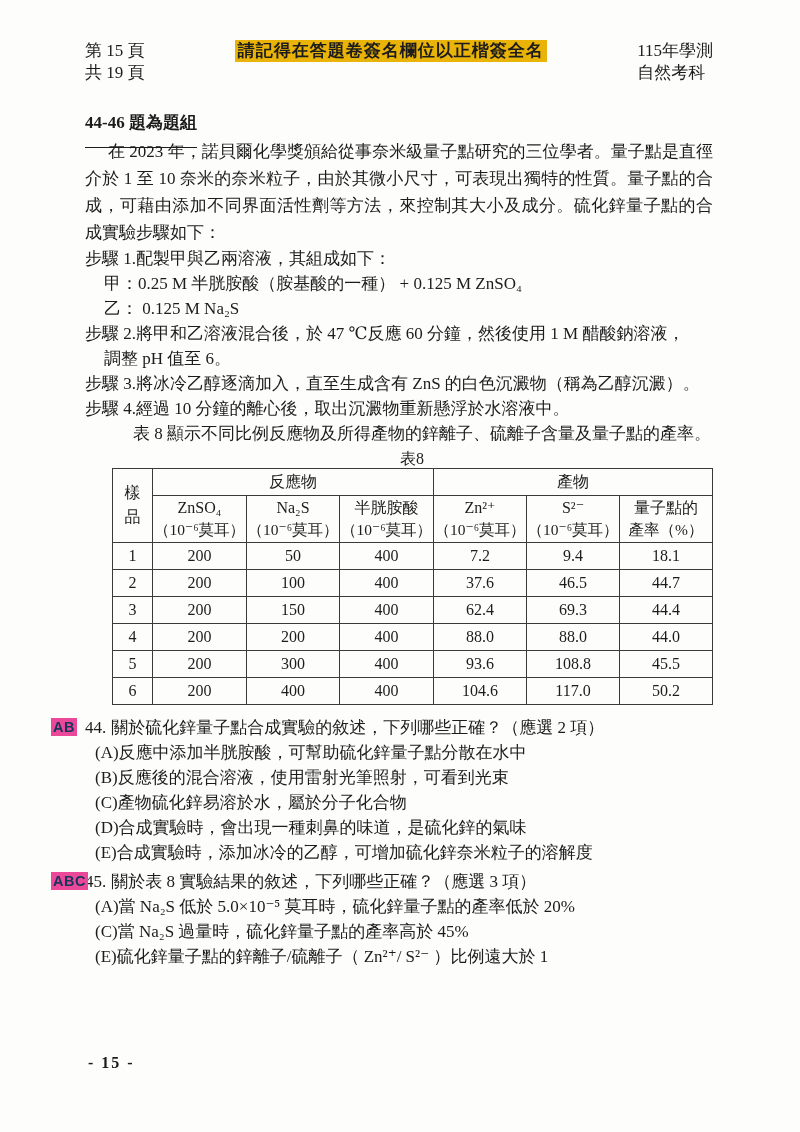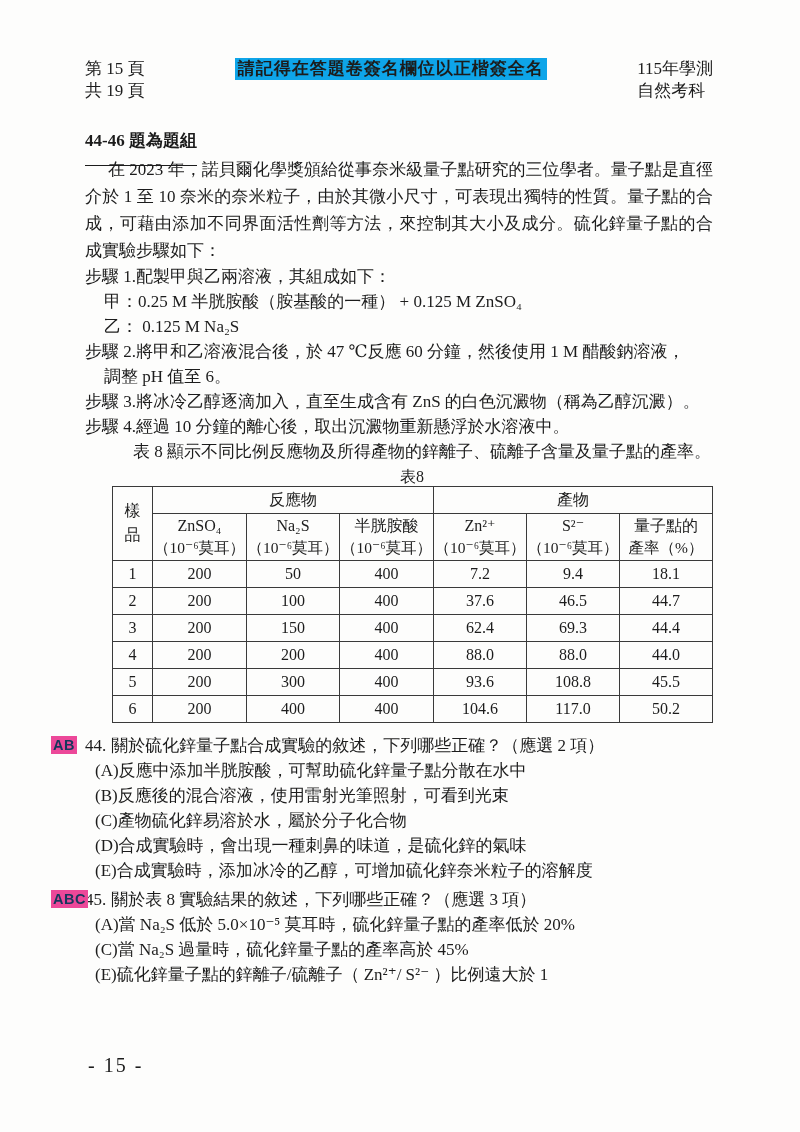--- a/index.html
+++ b/index.html
@@ -1,27 +1,27 @@
 <!DOCTYPE html>
 <html><head>
 <meta charset="utf-8">
 <style>
   html,body{margin:0;padding:0;background:#ffffff;}
   .page{
     position:relative;width:800px;height:1132px;background:#fdfdfc;
     font-family:"Liberation Serif","DejaVu Serif",serif;color:#1c1c1c;
     font-size:17px;overflow:hidden;
   }
-  .content{position:absolute;left:85px;top:58px;width:628px;}
+  .content{position:absolute;left:85px;top:40px;width:628px;}
 
   
   .hdr{display:flex;justify-content:space-between;align-items:flex-start;line-height:22px;}
   .hdr-left div, .hdr-right div{line-height:22px;}
   .hdr-right{text-align:left;}
-  .notice{background:#0ea5e9;font-weight:bold;padding:0 3px;letter-spacing:1px;white-space:nowrap;}
+  .notice{background:#eab308;font-weight:bold;padding:0 3px;letter-spacing:1px;white-space:nowrap;}
 
   
   .group-title{margin-top:28px;line-height:22px;}
   .group-title span{border-bottom:1.5px solid #1c1c1c;padding-bottom:15px;font-weight:bold;}
   .para{margin-top:4px;line-height:27px;text-align:justify;text-indent:23px;}
 
   
   .steps{margin-top:0;}
   .step{line-height:25px;padding-left:19px;text-indent:-19px;text-align:justify;}
   .step-sub{line-height:25px;padding-left:19px;}
@@ -42,21 +42,21 @@
   .question{position:relative;margin-top:10px;line-height:25px;}
   .question.q2{margin-top:4px;}
   .answer-badge{
     position:absolute;left:-34px;top:3px;background:#ec4899;color:#16365c;
     font-family:"Liberation Sans","DejaVu Sans",sans-serif;font-weight:bold;
     font-size:14.5px;line-height:18px;padding:0 2px;letter-spacing:0.5px;
   }
   .q-number{margin-right:5px;}
   .options .option{padding-left:10px;line-height:25px;}
 
-  .footer{position:absolute;left:88px;top:1054px;font-size:20px;letter-spacing:2px;}
+  .footer{position:absolute;left:88px;top:1054px;font-size:16px;letter-spacing:2px;font-weight:bold;}
 </style>
 </head>
 <body>
 
 <div class="page">
   <div class="content">
 
     <div class="hdr">
       <div class="hdr-left">
         <div>第 15 頁</div>

